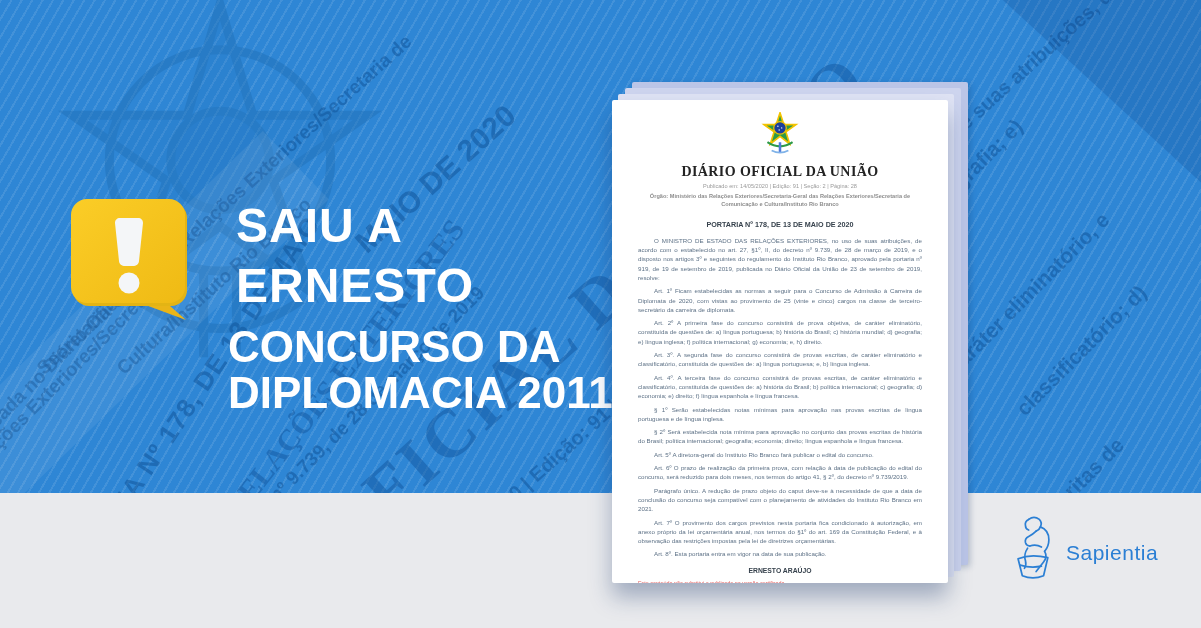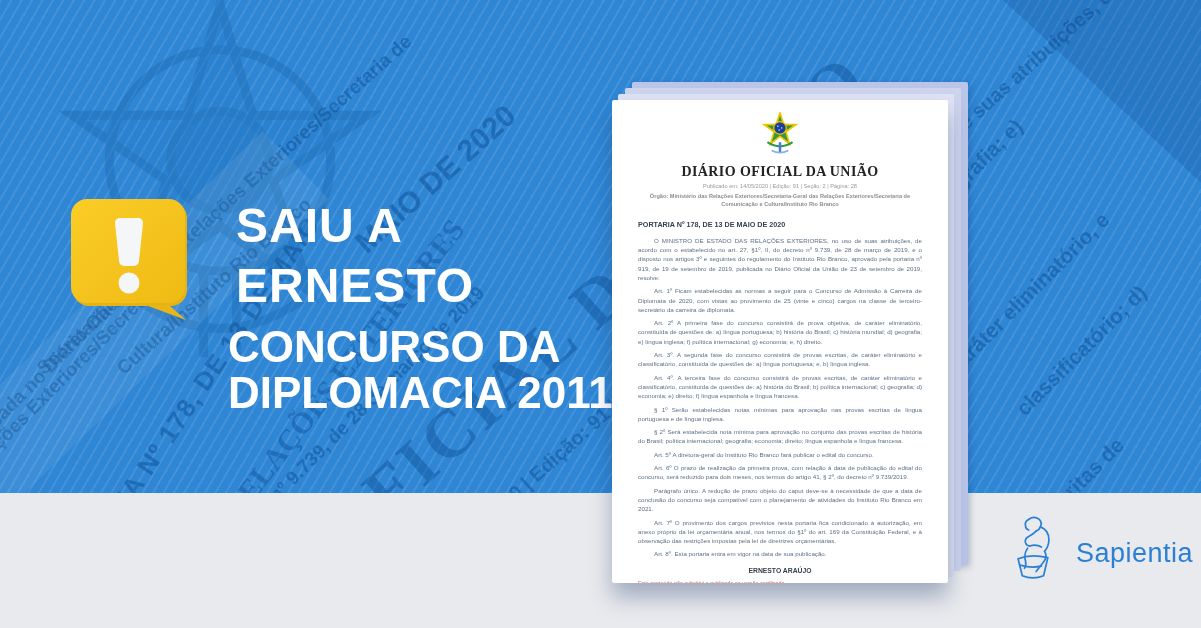--- a/index.html
+++ b/index.html
@@ -51,29 +51,29 @@
   .page-back-2{left:13px;top:6px;background:#cdd4ee;}
   .page-back-1{left:6px;top:12px;background:#dfe3f4;}
   .page-main{left:0;top:18px;background:#ffffff;box-shadow:0 14px 22px rgba(25,55,105,0.35);
     padding:12px 26px 8px;box-sizing:border-box;overflow:hidden;}
 
   .doc-header{text-align:center;}
   .doc-title{font-family:"Liberation Serif",serif;font-weight:700;font-size:14px;
     letter-spacing:0.4px;color:#232323;margin-top:4px;}
   .doc-publine{font-size:5.6px;color:#9a9a9a;margin-top:3px;}
   .doc-organ{font-size:5.6px;color:#8d8d8d;font-weight:600;margin:3px auto 0;width:92%;line-height:1.5;}
-  .doc-heading{font-size:7.2px;font-weight:800;color:#37424d;text-align:left;margin:11px 0 7px;}
+  .doc-heading{font-size:7.2px;font-weight:800;color:#37424d;text-align:center;margin:11px 0 7px;}
   .doc-body p{font-size:6.2px;line-height:1.5;color:#5d7186;text-align:justify;
     text-indent:16px;margin:0 0 4px;}
   .doc-signature{font-size:6.8px;font-weight:800;color:#37424d;text-align:center;margin:8px 0 6px;}
   .doc-disclaimer{font-size:5.4px;color:#e25a5a;margin-top:2px;}
 
   
   .brand{position:absolute;left:1002px;top:512px;z-index:2;display:flex;align-items:center;cursor:pointer;}
-  .brand-text{font-size:27px;color:#2b7fd4;letter-spacing:0.5px;margin-left:10px;margin-top:14px;}
+  .brand-text{font-size:21px;color:#2b7fd4;letter-spacing:0.5px;margin-top:14px;}
 </style>
 </head>
 <body>
 
 <div class="canvas">
 
   <div class="banner">
 
     <svg class="wm-arms" width="420" height="410" viewBox="0 0 100 100">
       <g fill="none" stroke="#1f6fb6" stroke-width="2.2">

